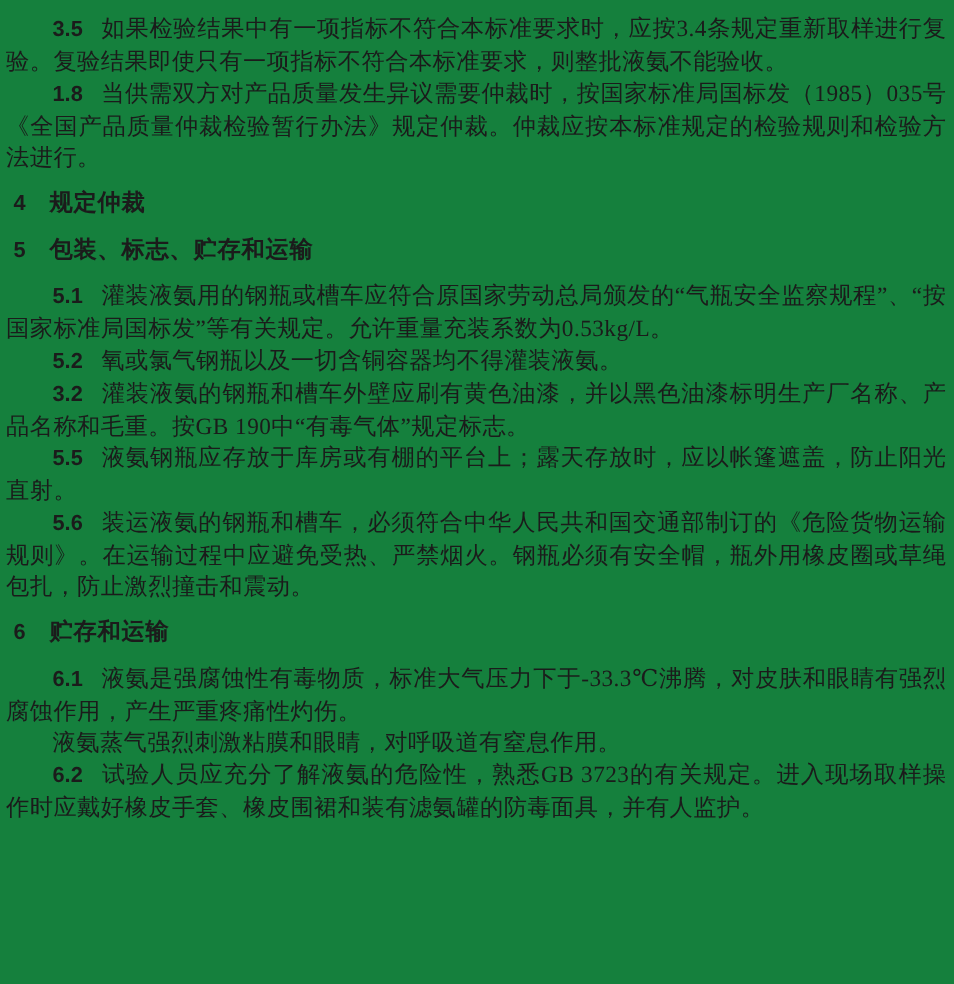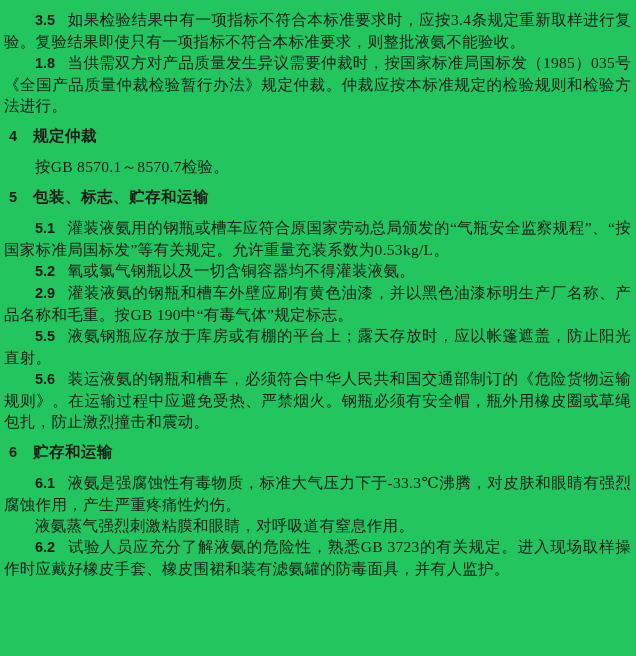--- a/index.html
+++ b/index.html
@@ -10,21 +10,21 @@
     overflow: hidden;
     font-family: "Liberation Serif", "DejaVu Serif", serif;
     color: #1b1b1b;
     -webkit-font-smoothing: antialiased;
   }
   #doc {
     box-sizing: border-box;
     width: 636px;
     height: 656px;
     padding: 9px 5px 0 4px;
-    background: #22c55e;
+    background: #15803d;
   }
   p.para {
     margin: 0;
     font-size: 15.5px;
     line-height: 21px;
     text-align: justify;
     text-justify: inter-ideograph;
     letter-spacing: 0.3px;
   }
   p.para.numbered, p.para.plain { text-indent: 2em; }
@@ -50,24 +50,23 @@
     letter-spacing: 0;
   }
 </style>
 </head>
 <body>
 
 <div id="doc">
     <p class="para numbered"><span class="p-num">3.5</span><span>如果检验结果中有一项指标不符合本标准要求时，应按3.4条规定重新取样进行复验。复验结果即使只有一项指标不符合本标准要求，则整批液氨不能验收。</span></p>
     <p class="para numbered"><span class="p-num">1.8</span><span>当供需双方对产品质量发生异议需要仲裁时，按国家标准局国标发（1985）035号《全国产品质量仲裁检验暂行办法》规定仲裁。仲裁应按本标准规定的检验规则和检验方法进行。</span></p>
     <div class="heading"><span class="h-num">4</span><span>规定仲裁</span></div>
-    <p class="para plain"><span>按GB 8570.1～8570.7检验。</span></p>
     <div class="heading"><span class="h-num">5</span><span>包装、标志、贮存和运输</span></div>
     <p class="para numbered"><span class="p-num">5.1</span><span>灌装液氨用的钢瓶或槽车应符合原国家劳动总局颁发的“气瓶安全监察规程”、“按国家标准局国标发”等有关规定。允许重量充装系数为0.53kg/L。</span></p>
     <p class="para numbered"><span class="p-num">5.2</span><span>氧或氯气钢瓶以及一切含铜容器均不得灌装液氨。</span></p>
-    <p class="para numbered"><span class="p-num">2.9</span><span>灌装液氨的钢瓶和槽车外壁应刷有黄色油漆，并以黑色油漆标明生产厂名称、产品名称和毛重。按GB 190中“有毒气体”规定标志。</span></p>
+    <p class="para numbered"><span class="p-num">3.2</span><span>灌装液氨的钢瓶和槽车外壁应刷有黄色油漆，并以黑色油漆标明生产厂名称、产品名称和毛重。按GB 190中“有毒气体”规定标志。</span></p>
     <p class="para numbered"><span class="p-num">5.5</span><span>液氨钢瓶应存放于库房或有棚的平台上；露天存放时，应以帐篷遮盖，防止阳光直射。</span></p>
     <p class="para numbered"><span class="p-num">5.6</span><span>装运液氨的钢瓶和槽车，必须符合中华人民共和国交通部制订的《危险货物运输规则》。在运输过程中应避免受热、严禁烟火。钢瓶必须有安全帽，瓶外用橡皮圈或草绳包扎，防止激烈撞击和震动。</span></p>
     <div class="heading"><span class="h-num">6</span><span>贮存和运输</span></div>
     <p class="para numbered"><span class="p-num">6.1</span><span>液氨是强腐蚀性有毒物质，标准大气压力下于-33.3℃沸腾，对皮肤和眼睛有强烈腐蚀作用，产生严重疼痛性灼伤。</span></p>
     <p class="para plain"><span>液氨蒸气强烈刺激粘膜和眼睛，对呼吸道有窒息作用。</span></p>
     <p class="para numbered"><span class="p-num">6.2</span><span>试验人员应充分了解液氨的危险性，熟悉GB 3723的有关规定。进入现场取样操作时应戴好橡皮手套、橡皮围裙和装有滤氨罐的防毒面具，并有人监护。</span></p>
   </div>
 
 </body></html>

